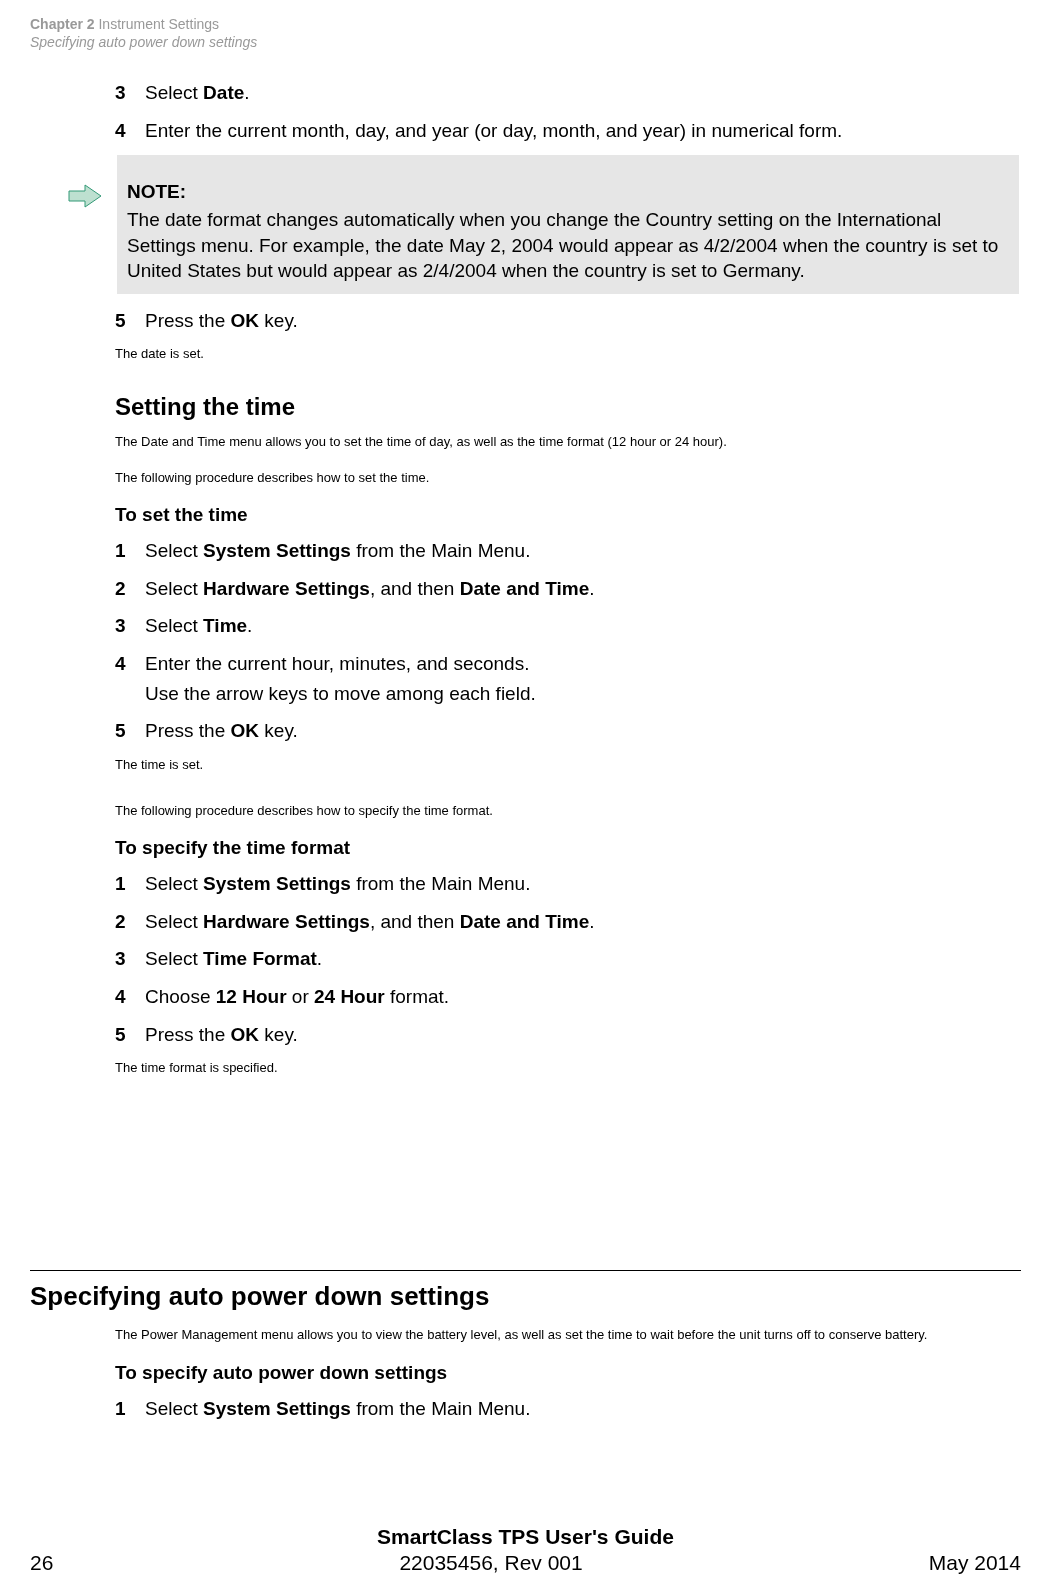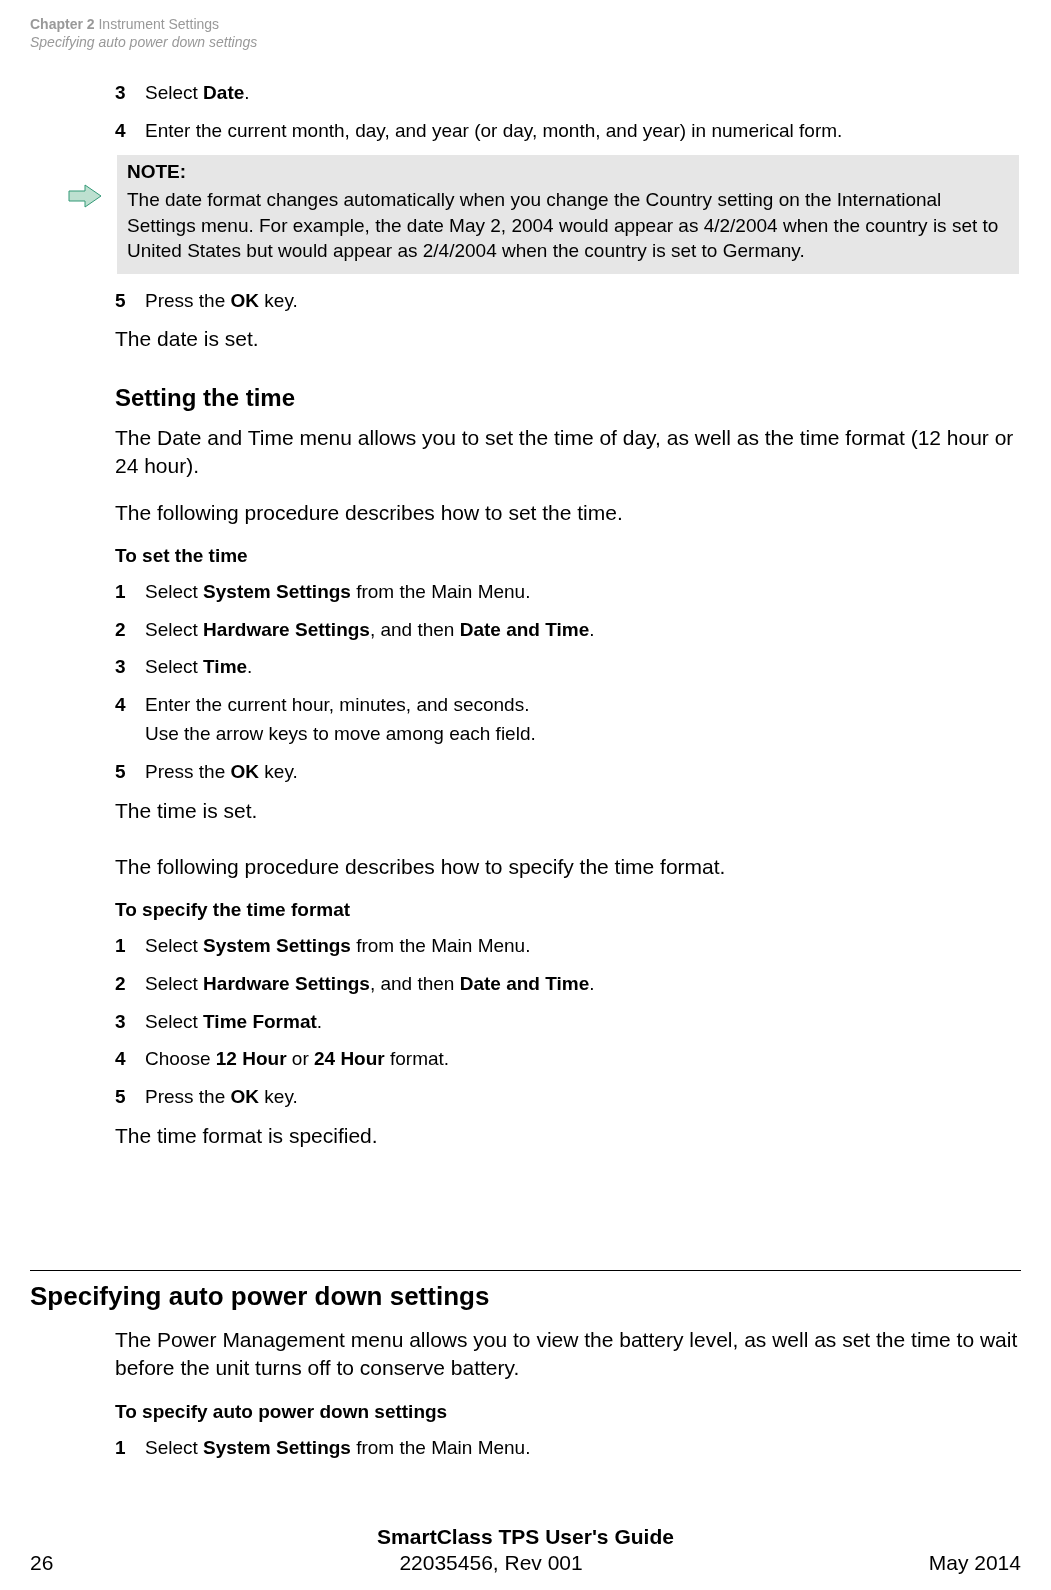--- a/index.html
+++ b/index.html
@@ -55,28 +55,28 @@
   }
   .note-icon {
     width: 40px;
     flex-shrink: 0;
     margin-top: 28px;
     margin-right: 10px;
   }
   .note-icon svg { display: block; }
   .note-box {
     background: #e6e6e6;
-    padding: 4px 10px 10px 10px;
+    padding: 24px 10px 10px 10px;
     font-size: 19px;
     line-height: 1.35;
     flex: 1;
   }
   .note-box .note-title { font-weight: bold; margin-bottom: 2px; }
   .para {
-    font-size: 21px;
+    font-size: 13px;
     line-height: 1.35;
     margin: 0 0 18px 0;
   }
   .result { margin-top: 10px; margin-bottom: 28px; }
   .h2 {
     font-size: 24px;
     font-weight: bold;
     font-family: Verdana, Geneva, sans-serif;
     margin: 30px 0 12px 0;
   }

